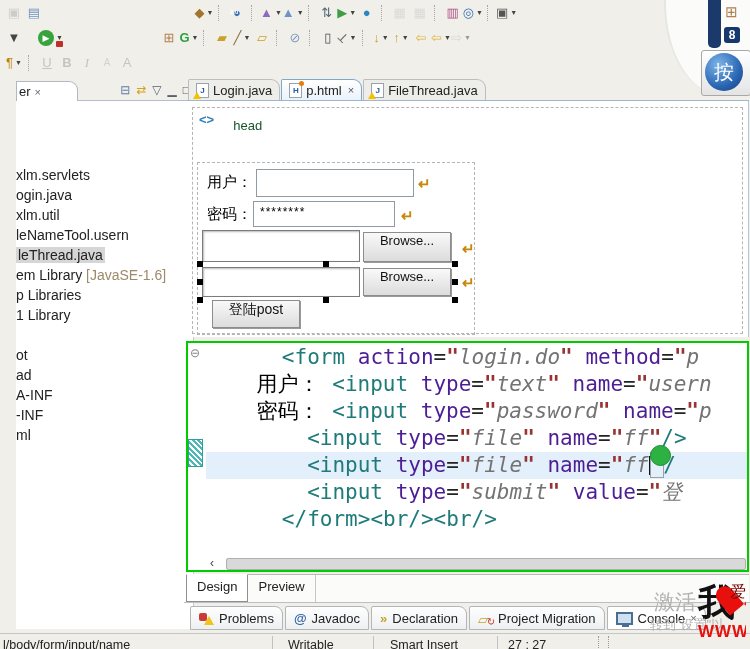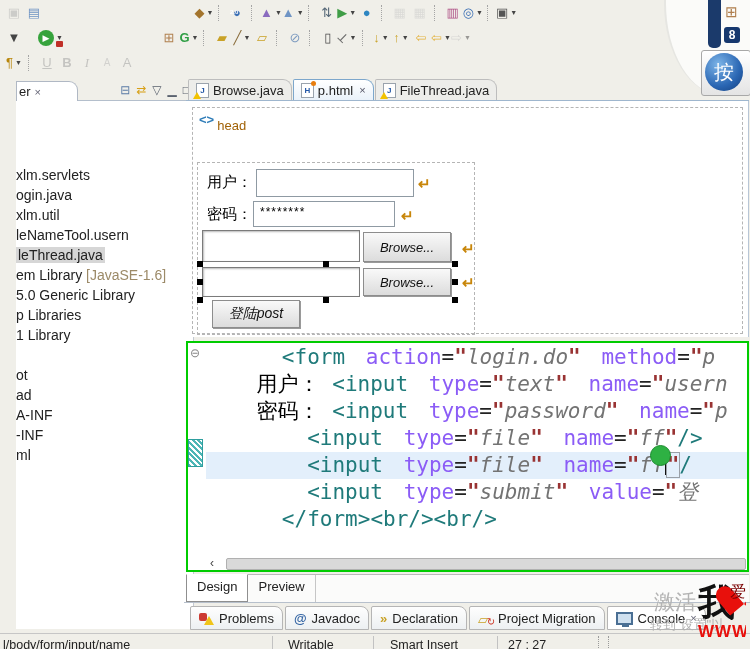--- a/index.html
+++ b/index.html
@@ -60,44 +60,44 @@
   .ficon .warn{position:absolute;left:-4px;bottom:-2px;width:0;height:0;border-left:4px solid transparent;
                border-right:4px solid transparent;border-bottom:7px solid #f2c200;}
   .ficon .hdot{position:absolute;right:-3px;top:-3px;width:5px;height:5px;border-radius:50%;background:#e87d0d;}
 
   
   #design{position:absolute;left:186px;top:101px;width:563px;height:236px;background:#fff;
           border-right:1px solid #b8c6d6;box-sizing:border-box;overflow:hidden;}
   .body-box{position:absolute;left:6px;top:6px;right:5px;bottom:3px;border:1px dashed #b5b5b5;}
   .head-el{position:absolute;left:13px;top:11px;display:flex;gap:3px;}
   .head-el .angle{color:#2e7cb8;font-weight:bold;font-size:13px;}
-  .head-el .hname{color:#a16207;font-size:13px;margin-top:6px;}
+  .head-el .hname{color:#14532d;font-size:13px;margin-top:6px;margin-left:16px;}
   .form-box{position:absolute;left:11px;top:61px;width:276px;height:171px;border:1px dashed #b5b5b5;}
   .dlabel{position:absolute;font-size:15px;color:#000;}
   .dinput{position:absolute;background:#fff;border:1px solid #8f9aa3;box-sizing:border-box;}
   .stars{position:absolute;left:6px;top:3px;font-size:12px;letter-spacing:1px;color:#000;}
   .ret{position:absolute;color:#c8860a;font-size:15px;font-weight:bold;}
   .fbox{position:absolute;background:#fff;border:1px solid #7b7b7b;box-shadow:inset 1px 1px 2px rgba(0,0,0,.28);box-sizing:border-box;}
   .wbtn{position:absolute;background:linear-gradient(#f9f9f9,#dcdcdc);border:1px solid #8d8d8d;
-        box-shadow:1px 1px 0 #9a9a9a;display:flex;align-items:center;justify-content:center;
-        font-size:13px;color:#111;box-sizing:border-box;font-style:italic;}
+        box-shadow:1px 1px 0 #9a9a9a;display:flex;justify-content:center;
+        font-size:13px;color:#111;box-sizing:border-box;}
   .hd{position:absolute;width:6px;height:6px;background:#000;}
 
   
   #source{position:absolute;left:186px;top:341px;width:563px;height:231px;background:#fff;
           border:2px solid #00cc00;box-sizing:border-box;overflow:hidden;}
   .ruler{position:absolute;left:0;top:0;width:18px;bottom:13px;background:#fff;}
   .fold{position:absolute;left:2px;top:3px;color:#8a8a8a;font-size:12px;}
   .anno{position:absolute;left:0;top:96px;width:13px;height:26px;border:1px solid #2e9e9e;
         background:repeating-linear-gradient(45deg,#4db6b6 0 2px,#ffffff 2px 4px);}
   #codelines{position:absolute;left:18px;top:1px;right:0;font-family:"DejaVu Sans Mono","Liberation Mono",monospace;
              font-size:21px;}
   .cl{height:27px;line-height:27px;white-space:pre;}
   .cl.cur{background:#e3effb;}
-  .tk-tag{color:#1f7a7a;} .tk-attr{color:#8b5cf6;margin-left:8px;} .tk-eq{color:#222;}
+  .tk-tag{color:#1f7a7a;} .tk-attr{color:#4c1d95;} .tk-eq{color:#222;}
   .tk-q{color:#993333;font-weight:bold;} .tk-val{color:#737373;font-style:italic;} .tk-txt{color:#000;}
   .qbox{outline:1px solid #9aa0a8;}
   .caret{display:inline-block;width:2px;height:19px;background:#111;vertical-align:-3px;}
   .gdot{position:absolute;left:462px;top:102px;width:19px;height:19px;border-radius:50%;
         background:#2eb143;border:1px solid #1d8c30;z-index:6;}
   .hscroll{position:absolute;left:0;right:0;bottom:0;height:13px;background:#fff;}
   .hs-arrow{position:absolute;left:22px;top:-1px;font-size:12px;color:#444;}
   .hs-thumb{position:absolute;left:38px;right:1px;top:1px;height:10px;background:#d9d9d9;
             border:1px solid #b0b0b0;border-radius:2px;}
 
@@ -318,37 +318,36 @@
         </div>
     </div>
     <div class="sb-body">
       <div id="tree">
           <div class="titem"><span>xlm.servlets</span></div>
           <div class="titem"><span>ogin.java</span></div>
           <div class="titem"><span>xlm.util</span></div>
           <div class="titem"><span>leNameTool.usern</span></div>
           <div class="titem"><span class="sel">leThread.java</span></div>
           <div class="titem"><span>em Library </span><span class="suffix">[JavaSE-1.6]</span></div>
-          <div class="titem"><span>5.0 Generic Library</span></div>
           <div class="titem"><span>p Libraries</span></div>
           <div class="titem"><span>1 Library</span></div>
           <div class="titem"><span></span></div>
           <div class="titem"><span>ot</span></div>
           <div class="titem"><span>ad</span></div>
           <div class="titem"><span>A-INF</span></div>
           <div class="titem"><span>-INF</span></div>
           <div class="titem"><span>ml</span></div>
         </div>
     </div>
   </div>
 
   <div id="etabs">
       <div class="etab">
         <span class="ficon">J<span class="warn"></span></span>
-        <span>Browse.java</span>
+        <span>Login.java</span>
       </div>
       <div class="etab active">
         <span class="ficon">H<span class="hdot"></span></span>
         <span>p.html</span>
         <span class="x">×</span>
       </div>
       <div class="etab">
         <span class="ficon">J<span class="warn"></span></span>
         <span>FileThread.java</span>
       </div>

